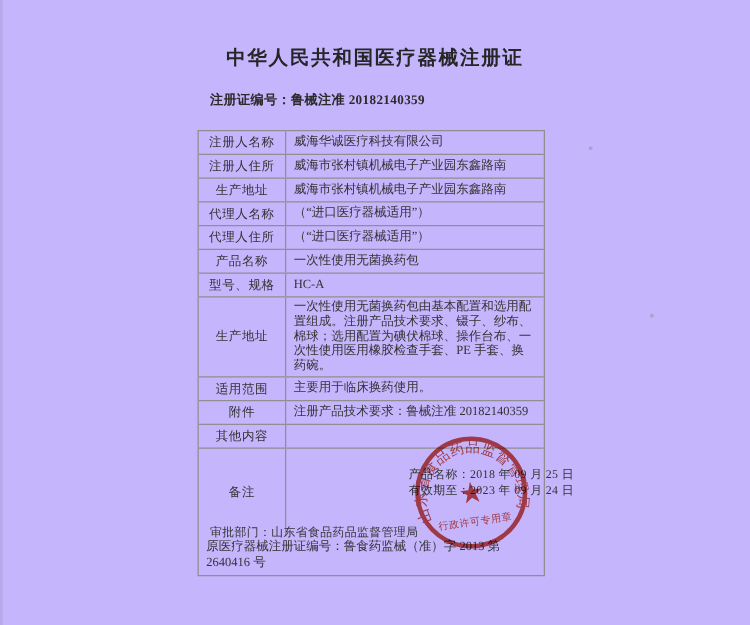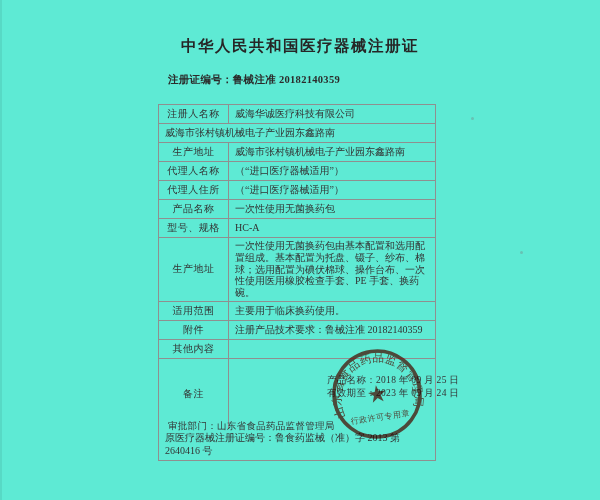--- a/index.html
+++ b/index.html
@@ -5,21 +5,21 @@
   * { margin: 0; padding: 0; box-sizing: border-box; }
   html, body { width: 600px; height: 500px; }
   body {
     font-family: "Liberation Serif", "DejaVu Serif", serif;
     background: #ffffff;
   }
   .page {
     position: relative;
     width: 600px;
     height: 500px;
-    background: #5eead4;
+    background: #c4b5fd;
     overflow: hidden;
     color: #2b2b2b;
   }
   .page::before {
     content: "";
     position: absolute;
     left: 0; top: 0; bottom: 0;
     width: 2px;
     background: rgba(0,0,0,0.07);
   }
@@ -128,20 +128,21 @@
   <div class="doc-title">中华人民共和国医疗器械注册证</div>
 
   <div class="cert-line"><span>注册证编号：</span><span>鲁械注准 20182140359</span></div>
 
   <div class="cert-table">
     <div class="tr">
       <div class="td-label">注册人名称</div>
       <div class="td-value">威海华诚医疗科技有限公司</div>
     </div>
     <div class="tr">
+      <div class="td-label">注册人住所</div>
       <div class="td-value">威海市张村镇机械电子产业园东鑫路南</div>
     </div>
     <div class="tr">
       <div class="td-label">生产地址</div>
       <div class="td-value">威海市张村镇机械电子产业园东鑫路南</div>
     </div>
     <div class="tr">
       <div class="td-label">代理人名称</div>
       <div class="td-value">（“进口医疗器械适用”）</div>
     </div>
@@ -152,21 +153,21 @@
     <div class="tr">
       <div class="td-label">产品名称</div>
       <div class="td-value">一次性使用无菌换药包</div>
     </div>
     <div class="tr">
       <div class="td-label">型号、规格</div>
       <div class="td-value">HC-A</div>
     </div>
     <div class="tr tr-struct">
       <div class="td-label">生产地址</div>
-      <div class="td-value">一次性使用无菌换药包由基本配置和选用配置组成。基本配置为托盘、镊子、纱布、棉球；选用配置为碘伏棉球、操作台布、一次性使用医用橡胶检查手套、PE 手套、换药碗。</div>
+      <div class="td-value">一次性使用无菌换药包由基本配置和选用配置组成。注册产品技术要求、镊子、纱布、棉球；选用配置为碘伏棉球、操作台布、一次性使用医用橡胶检查手套、PE 手套、换药碗。</div>
     </div>
     <div class="tr">
       <div class="td-label">适用范围</div>
       <div class="td-value">主要用于临床换药使用。</div>
     </div>
     <div class="tr">
       <div class="td-label">附件</div>
       <div class="td-value">注册产品技术要求：鲁械注准 20182140359</div>
     </div>
     <div class="tr">

